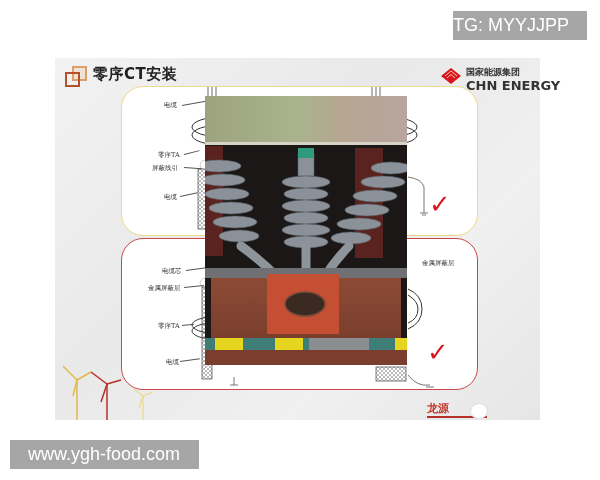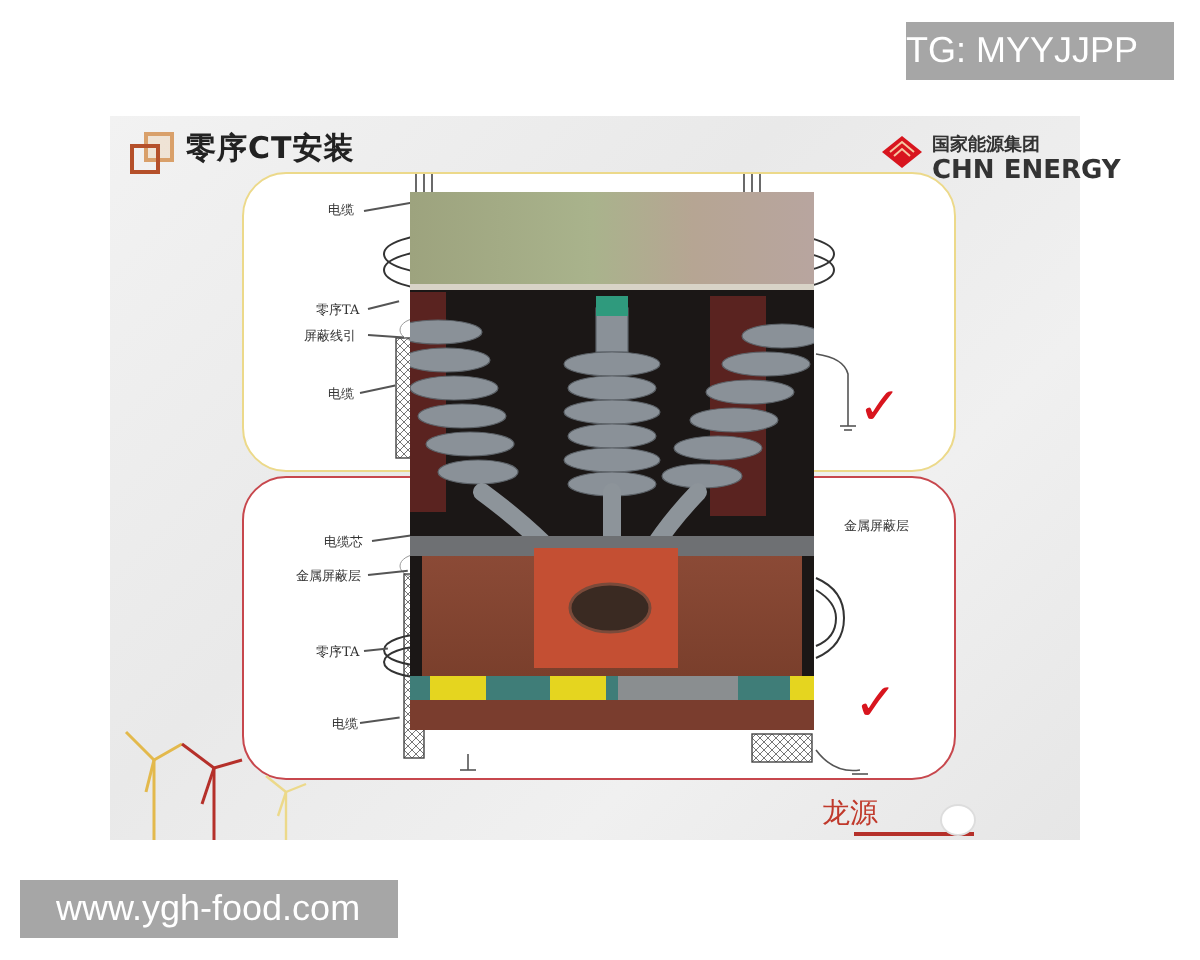--- a/index.html
+++ b/index.html
@@ -25,21 +25,21 @@
 
   .lbl { position:absolute; font-size:6.5px; color:#333; white-space:nowrap; font-family:"DejaVu Serif", serif; }
   .leader { position:absolute; height:0; border-top:0.8px solid #555; transform-origin:left center; }
 
   .photo { position:absolute; left:150px; top:38px; width:202px; height:269px; overflow:hidden; }
 
   .check { position:absolute; color:#d8151e; font-size:26px; font-weight:bold; line-height:1; }
 
   .turbines { position:absolute; left:0; bottom:0; width:160px; height:70px; }
 
-  .footer-brand { position:absolute; left:356px; bottom:4px; font-size:14px; color:#c0392b; font-weight:normal; white-space:nowrap; }
+  .footer-brand { position:absolute; left:372px; bottom:4px; font-size:11px; color:#c0392b; font-weight:bold; white-space:nowrap; }
   .footer-line { position:absolute; left:372px; bottom:2px; width:60px; height:2px; background:#b5302a; }
 
   .wechat { position:absolute; left:470px; top:402px; font-size:14px; color:#d9c7a0; white-space:nowrap; letter-spacing:-1px; }
   .wechat .bubble { display:inline-block; width:16px; height:14px; border-radius:50%; background:#fff; border:1px solid #ddd; vertical-align:middle; margin-right:2px; }
 
   .tg-badge { position:absolute; left:453px; top:11px; width:134px; height:29px; background:#a6a6a6; color:#fff; font-family:"Liberation Sans", sans-serif; font-size:18px; line-height:29px; padding-left:0; box-sizing:border-box; }
   .url-badge { position:absolute; left:10px; top:440px; width:189px; height:29px; background:#a6a6a6; color:#fff; font-family:"Liberation Sans", sans-serif; font-size:18px; line-height:29px; padding-left:18px; box-sizing:border-box; }
 </style>
 </head>
 <body>

